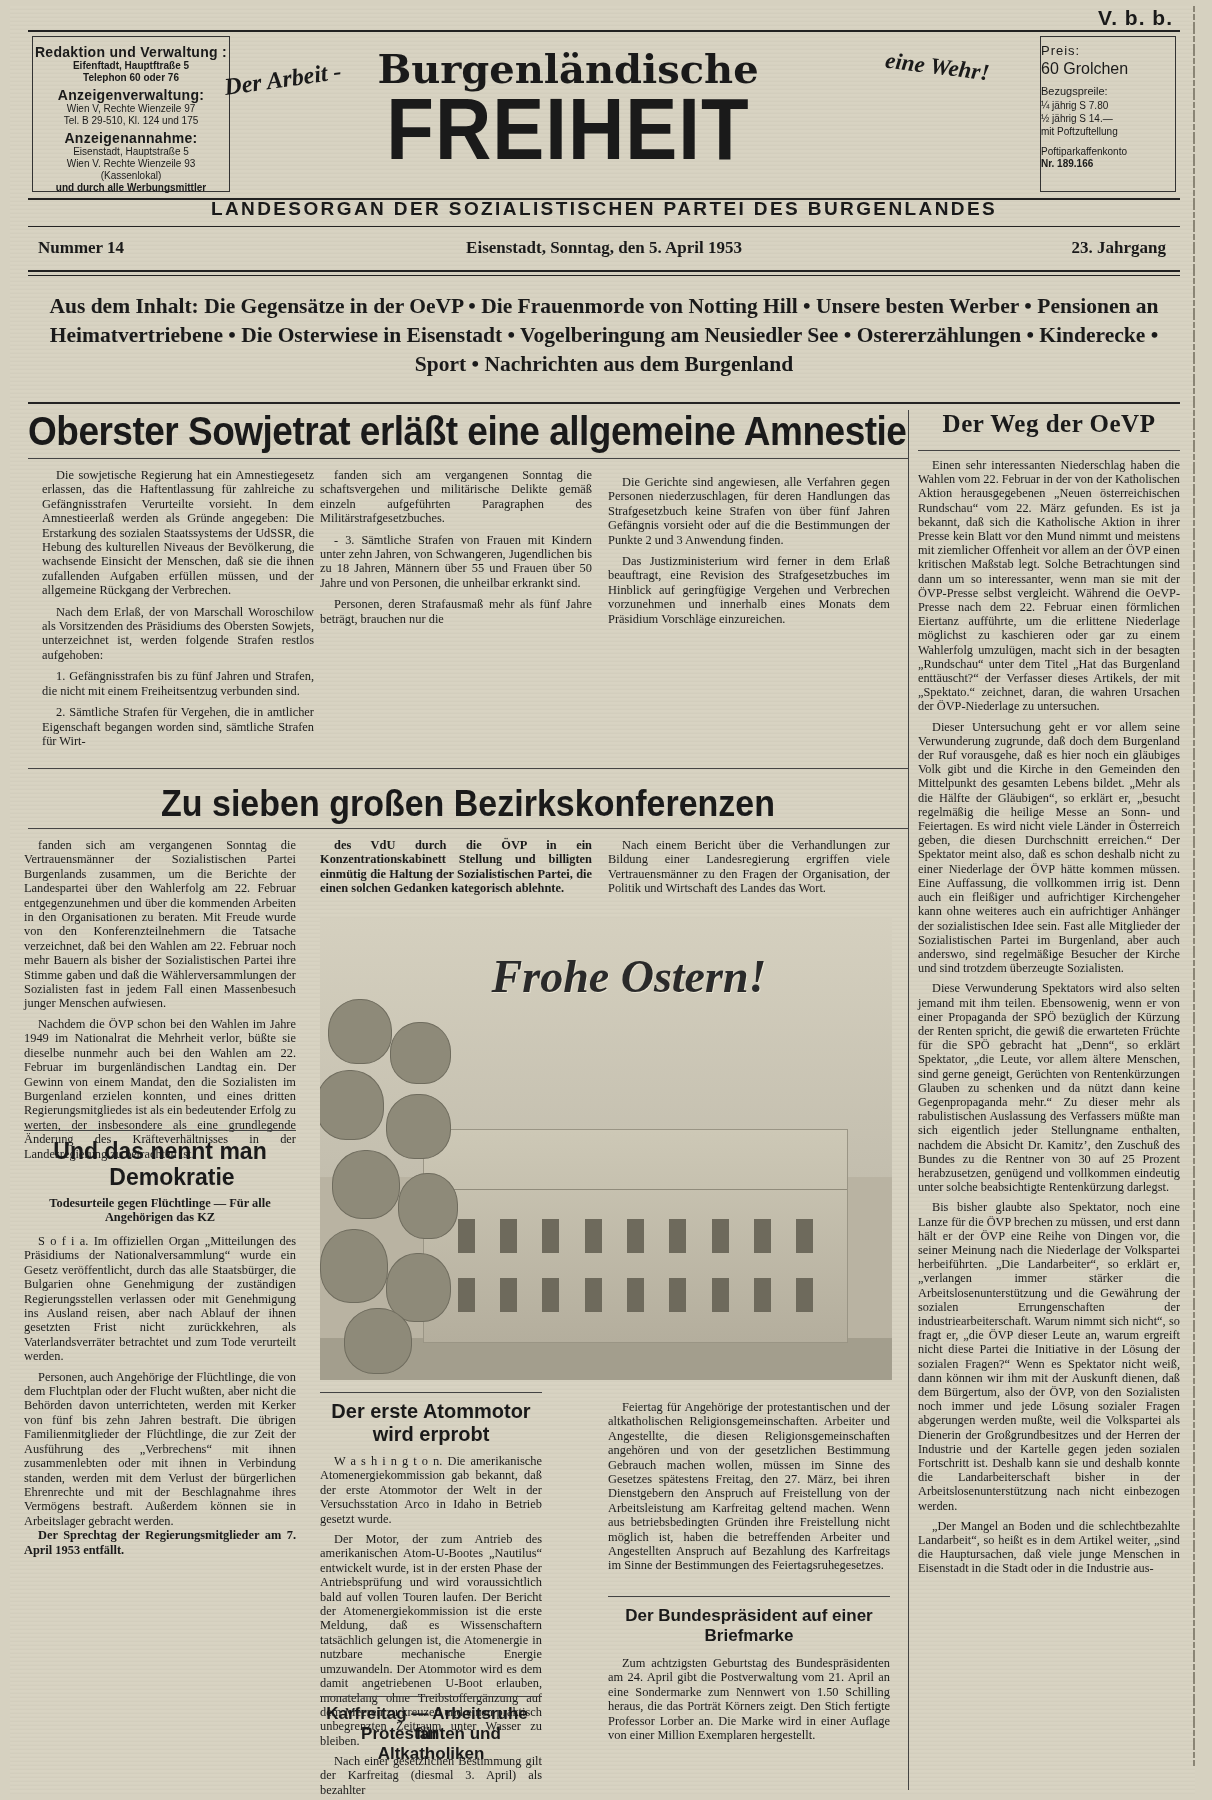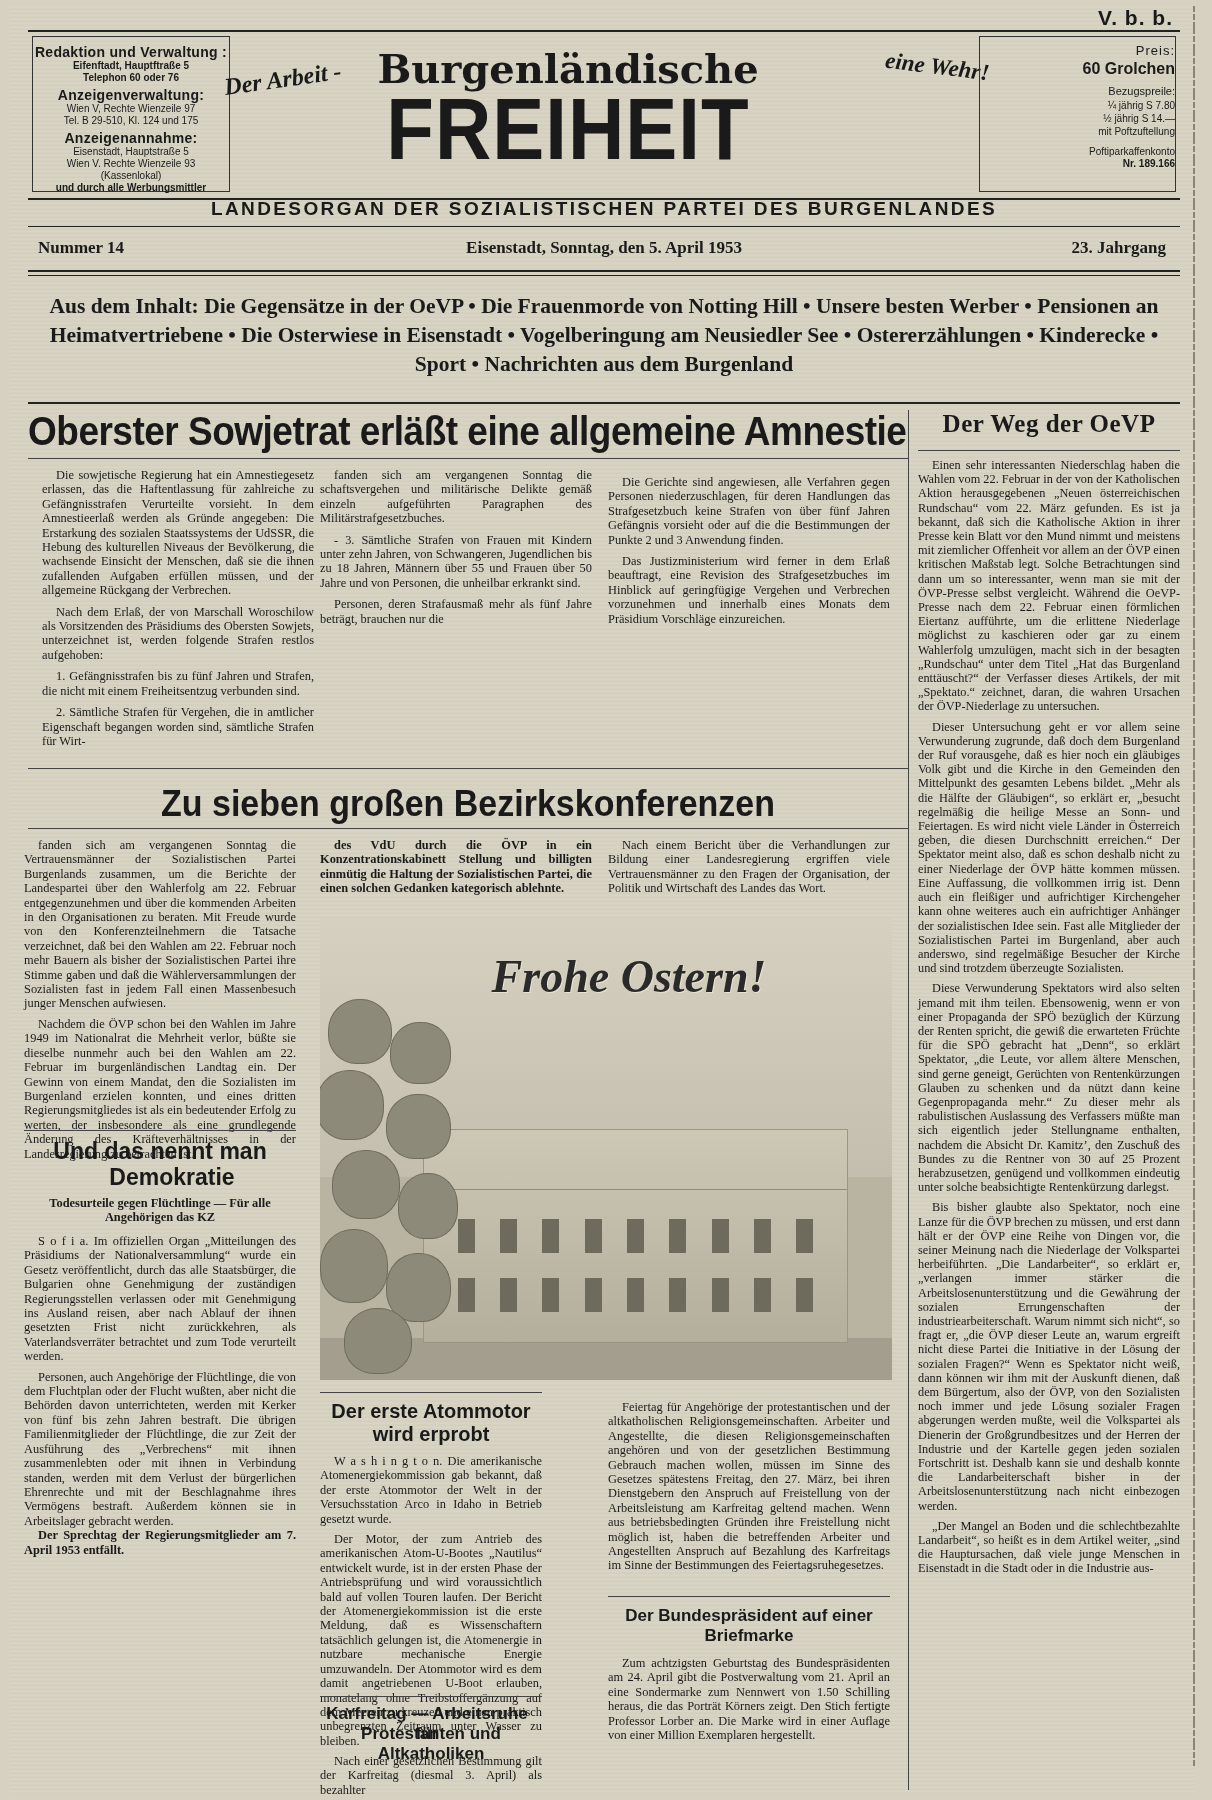--- a/index.html
+++ b/index.html
@@ -9,23 +9,23 @@
   .paper:before{content:"";position:absolute;inset:0;background:
      repeating-linear-gradient(0deg, rgba(0,0,0,0.025) 0px, rgba(0,0,0,0.025) 1px, rgba(0,0,0,0) 2px, rgba(0,0,0,0) 4px);
      pointer-events:none;}
   
   .vbb{position:absolute;right:22px;top:0px;font-family:"Liberation Sans",sans-serif;font-weight:bold;font-size:21px;letter-spacing:1px;}
   .masthead{position:absolute;left:18px;top:24px;width:1152px;height:166px;border-top:2px solid #222;border-bottom:2px solid #222;}
   .box-left{position:absolute;left:4px;top:4px;width:198px;height:156px;border:1px solid #333;text-align:center;font-family:"Liberation Sans",sans-serif;padding-top:4px;box-sizing:border-box;}
   .box-left .hd{font-weight:bold;font-size:14px;letter-spacing:.3px;margin-top:3px;}
   .box-left .ln{font-size:10px;line-height:12px;}
   .box-left .ln.b{font-weight:bold;}
-  .box-right{position:absolute;right:4px;top:4px;width:197px;height:156px;border:1px solid #333;text-align:right;font-family:"Liberation Sans",sans-serif;box-sizing:border-box;padding-top:6px;}
+  .box-right{position:absolute;right:4px;top:4px;width:136px;height:156px;border:1px solid #333;text-align:left;font-family:"Liberation Sans",sans-serif;box-sizing:border-box;padding-top:6px;}
   .box-right .t1{font-size:13px;letter-spacing:1px;}
-  .box-right .t2{font-size:16px;font-weight:bold;margin:2px 0 7px;}
+  .box-right .t2{font-size:16px;font-weight:normal;margin:2px 0 7px;}
   .box-right .t3{font-size:11px;margin-bottom:2px;}
   .box-right .t4{font-size:10px;line-height:13px;}
   .box-right .t5{font-size:10px;margin-top:7px;line-height:13px;}
   .box-right .t6{font-size:10px;font-weight:bold;}
   .title-wrap{position:absolute;left:210px;top:2px;width:660px;text-align:center;}
   .t-burg{font-family:"DejaVu Serif",serif;font-weight:bold;font-size:40px;letter-spacing:0px;margin-top:14px;line-height:42px;}
   .t-frei{font-family:"Liberation Sans",sans-serif;font-weight:bold;font-size:78px;letter-spacing:1px;line-height:78px;transform:scaleY(1.12);}
   .swoosh{position:absolute;font-style:italic;font-family:"Liberation Serif",serif;font-weight:bold;}
   .sw1{left:196px;top:34px;font-size:24px;transform:rotate(-8deg);}
   .sw2{right:190px;top:22px;font-size:23px;transform:rotate(7deg);}

